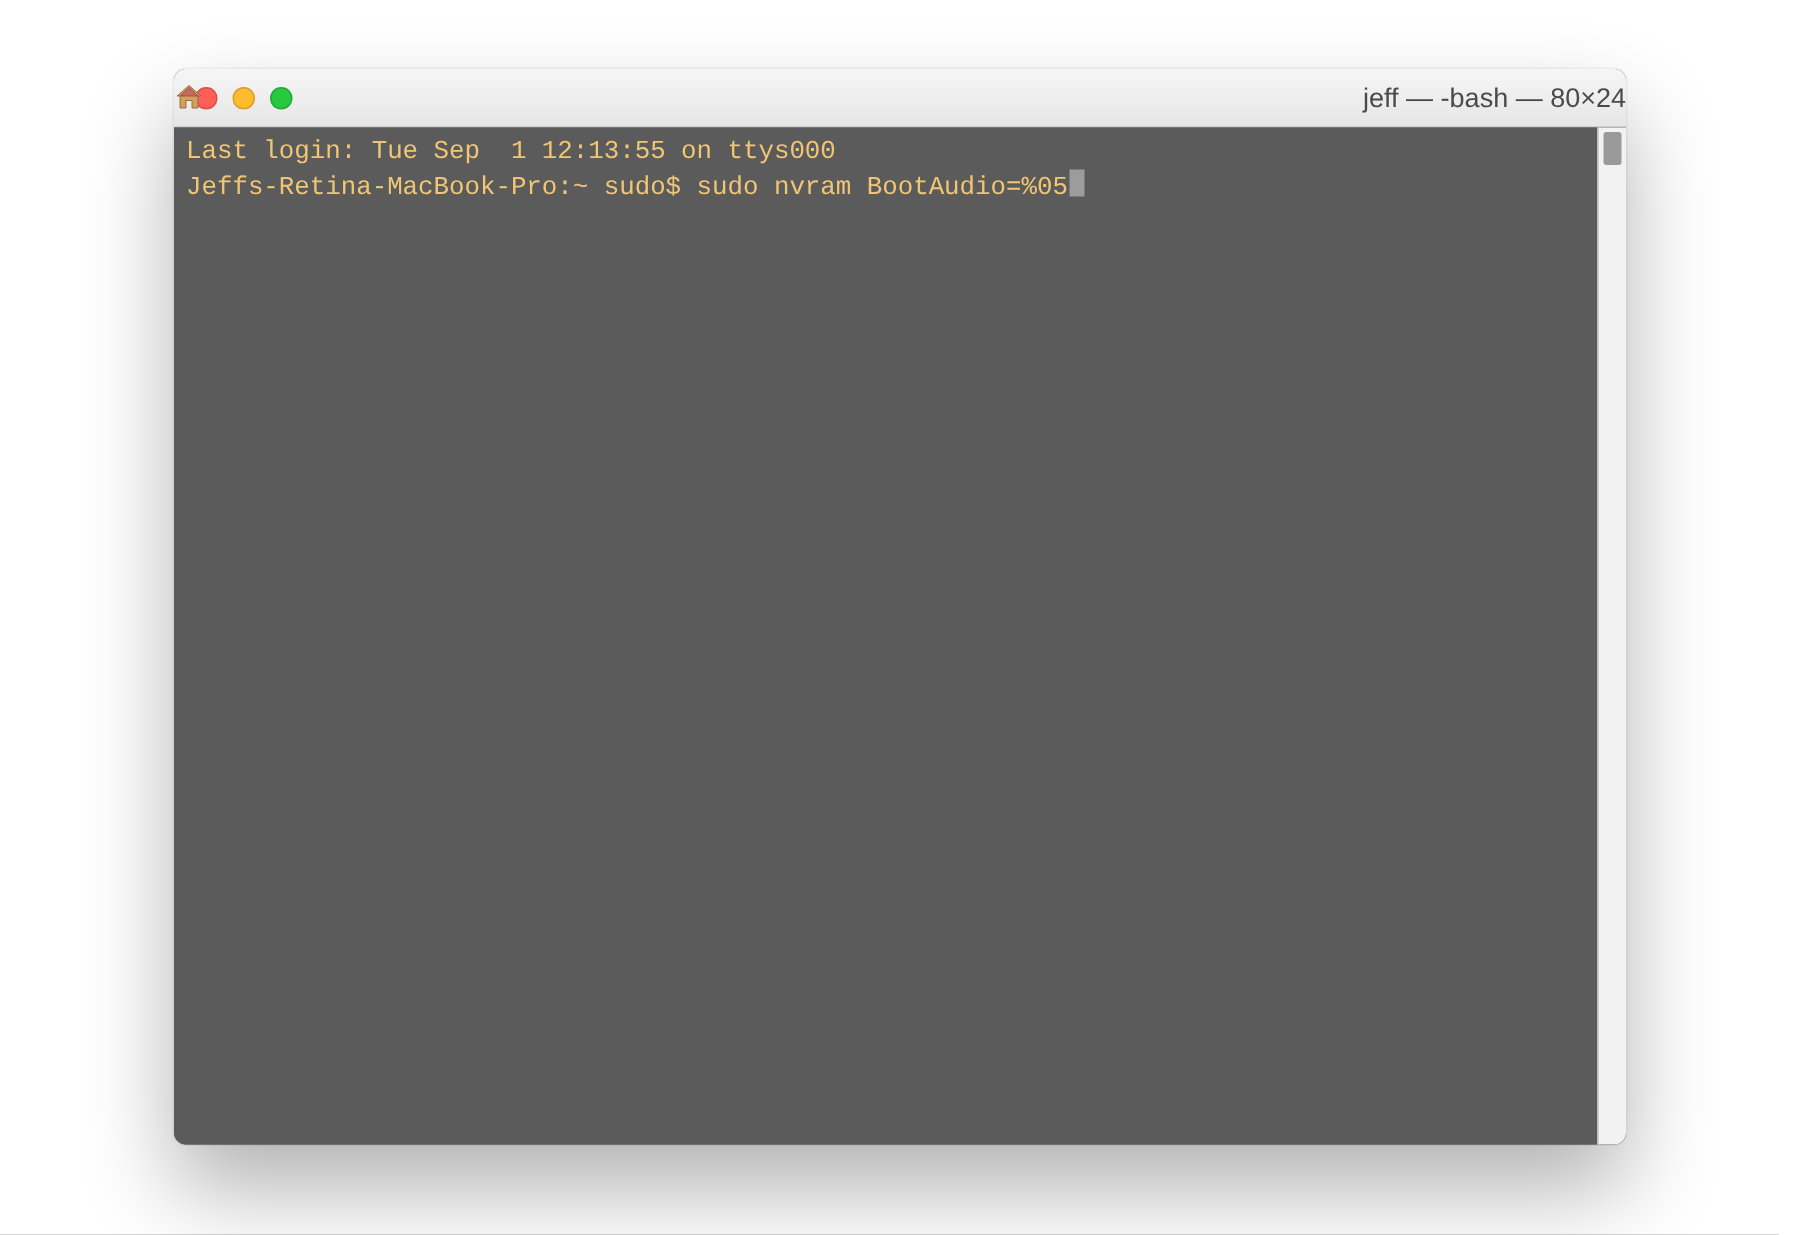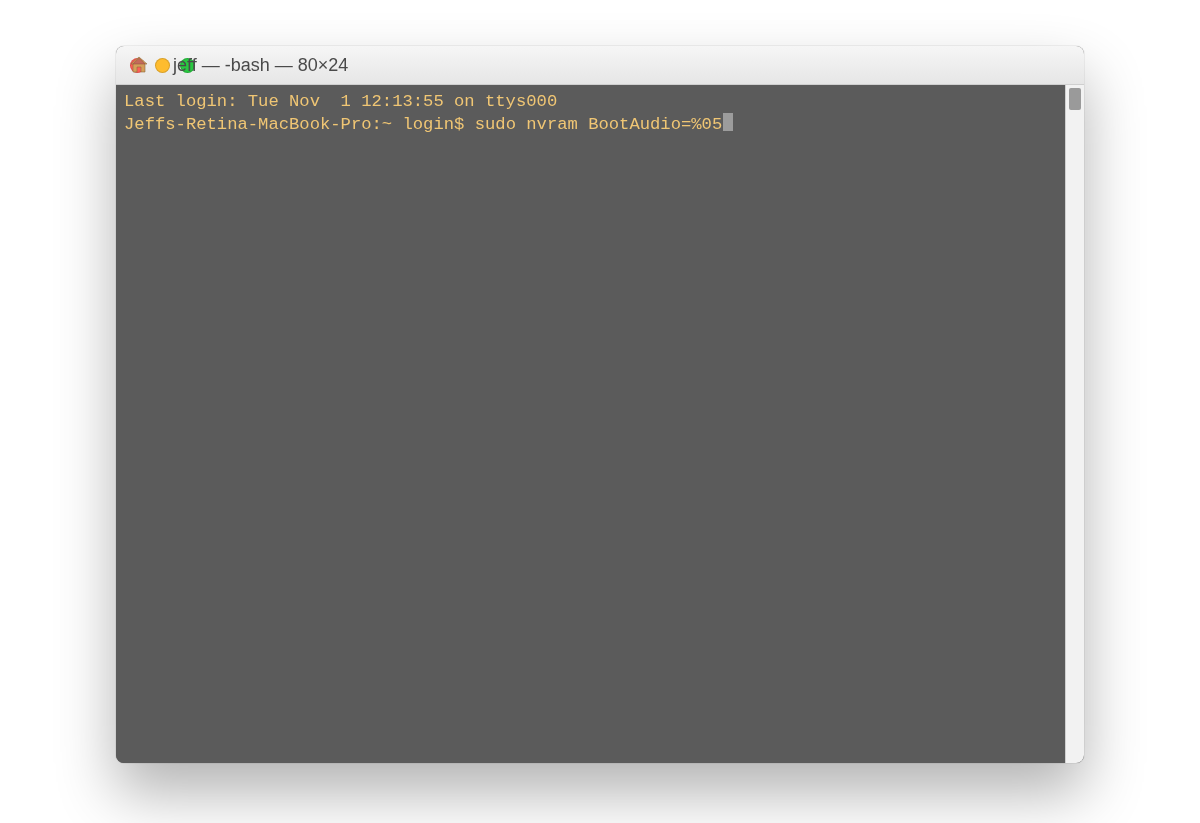--- a/index.html
+++ b/index.html
@@ -38,23 +38,23 @@
   .dot {
     width: 15px;
     height: 15px;
     border-radius: 50%;
   }
   .dot.red    { background:#ff5f57; box-shadow: inset 0 0 0 1px rgba(0,0,0,0.15); }
   .dot.yellow { background:#febc2e; box-shadow: inset 0 0 0 1px rgba(0,0,0,0.15); }
   .dot.green  { background:#28c840; box-shadow: inset 0 0 0 1px rgba(0,0,0,0.15); }
   .title-area {
     position: absolute;
-    left: 13px; right: 0;
+    left: 0; right: 0;
     display: flex;
-    justify-content: flex-start;
+    justify-content: space-between;
     align-items: center;
     pointer-events: none;
     gap: 24px;
   }
   .home-icon {
     width: 20px;
     height: 20px;
     display: inline-block;
   }
   .win-title {
@@ -121,20 +121,20 @@
         <svg viewBox="0 0 20 20" width="20" height="20">
           <path d="M10 2 L18 9 L16 9 L16 17 L12 17 L12 12 L8 12 L8 17 L4 17 L4 9 L2 9 Z" fill="#d69e5a" stroke="#8a6a3c" stroke-width="0.6"></path>
           <path d="M4 9 L16 9 L10 3.2 Z" fill="#c46a5a" stroke="#8a4a3c" stroke-width="0.5"></path>
         </svg>
       </span>
       <span class="win-title">jeff — -bash — 80×24</span>
     </div>
   </div>
 
   <div class="term-area">
-    <div class="term-content"><span>Last login: Tue Nov  1 12:13:55 on ttys000</span>
-<span>Jeffs-Retina-MacBook-Pro:~ login$ </span><span>sudo nvram BootAudio=%05</span><span class="cursor"></span></div>
+    <div class="term-content"><span>Last login: Tue Sep  1 12:13:55 on ttys000</span>
+<span>Jeffs-Retina-MacBook-Pro:~ sudo$ </span><span>sudo nvram BootAudio=%05</span><span class="cursor"></span></div>
 
     <div class="scrollbar">
       <div class="thumb"></div>
     </div>
   </div>
 </div>
 
 </body></html>

